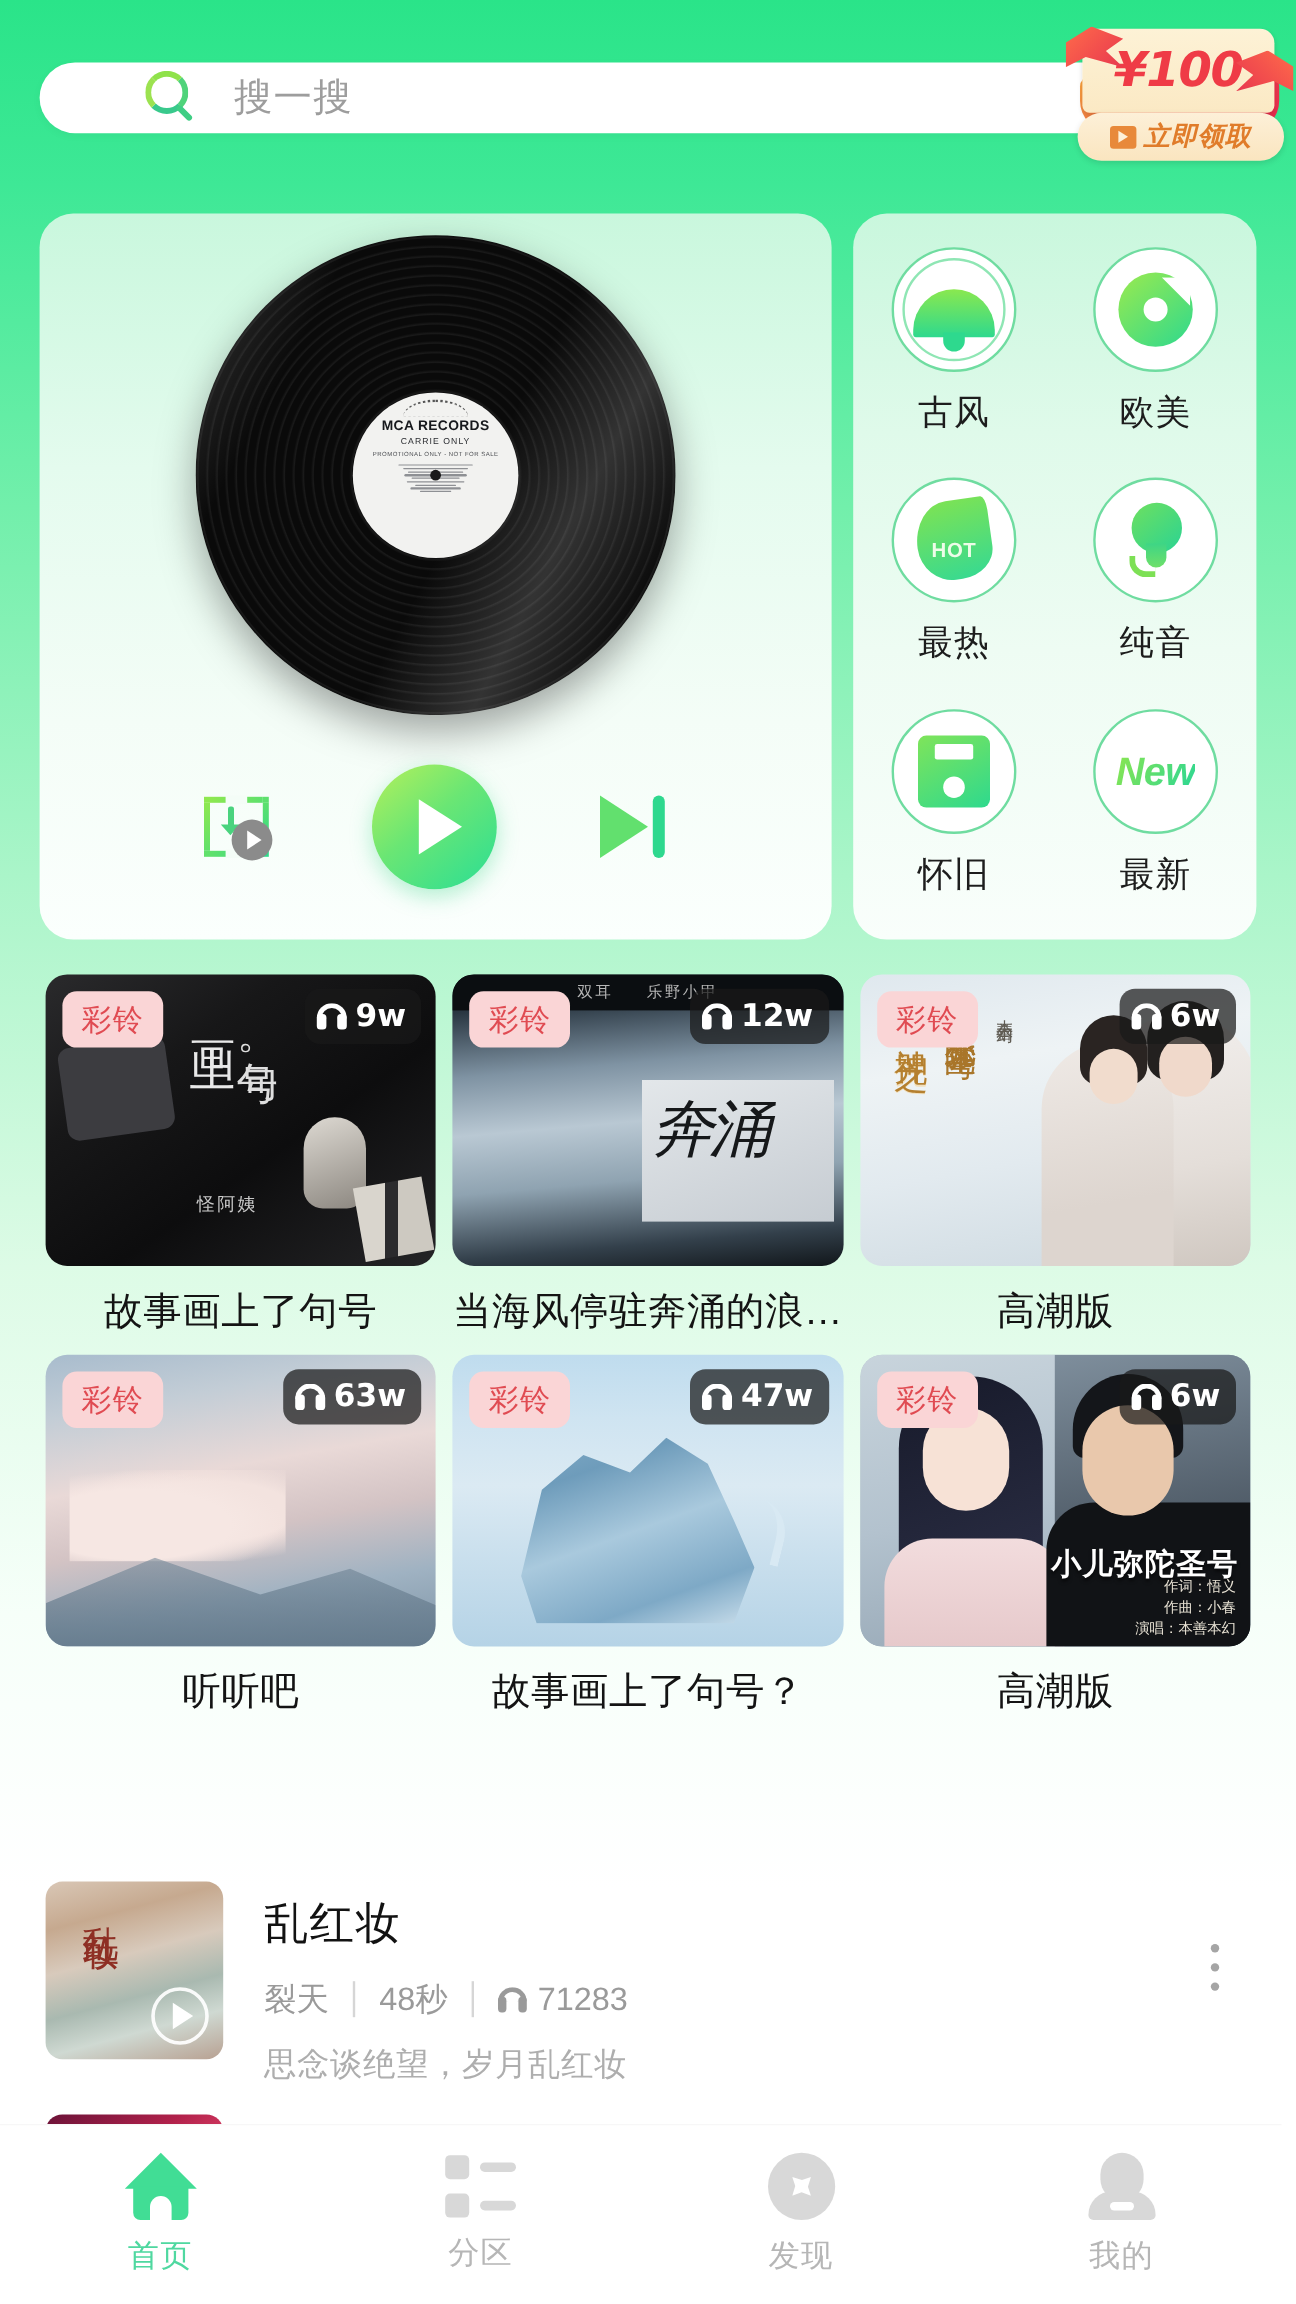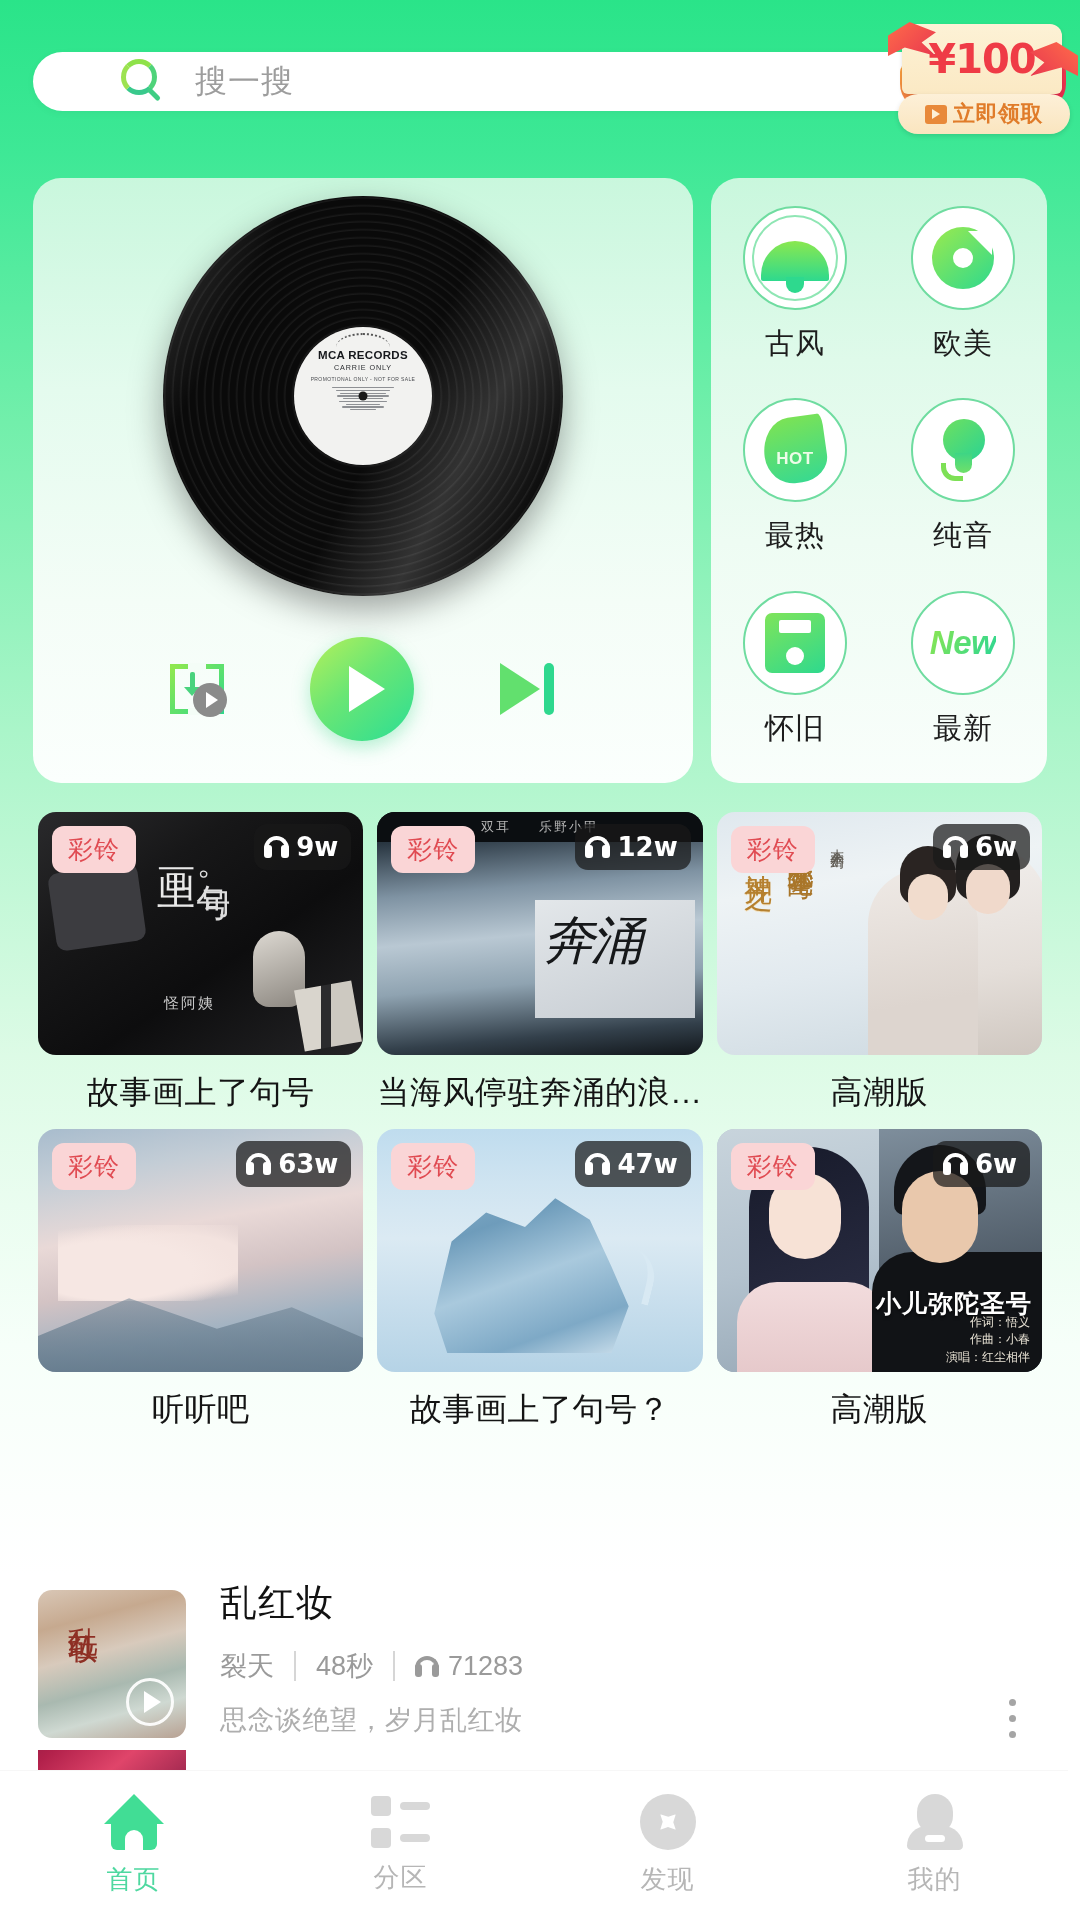--- a/index.html
+++ b/index.html
@@ -27,21 +27,21 @@
     border:5px solid #6fdc55;
     border-color:#8fe24a #4fd37a #39c98c #9ce250;
   }
   .search-icon .handle{
     position:absolute; left:27px; top:27px; width:16px; height:5px; border-radius:3px;
     background:#3fce84; transform:rotate(45deg); transform-origin:left center;
   }
   .search-ph{ margin-left:28px; font-size:32px; color:#9d9d9d; letter-spacing:1px; }
 
   
-  .coupon{ position:absolute; right:8px; top:8px; width:180px; height:122px; }
+  .coupon{ position:absolute; right:8px; top:8px; width:180px; height:122px;font-style:italic; }
   .coupon-top{
     position:absolute; left:10px; top:16px; width:160px; height:70px;
     background:linear-gradient(180deg,#fdf2d6 0%,#fbe9c4 100%);
     border-radius:12px 12px 6px 6px;
     display:flex; align-items:center; justify-content:center;
     box-shadow:0 2px 4px rgba(0,0,0,.12);
     z-index:3;
   }
   .coupon-amt{ font-size:40px; font-weight:bold; color:#ef3b46; letter-spacing:-1px; font-family:"DejaVu Sans",sans-serif; }
   .coupon-env{
@@ -282,21 +282,21 @@
     background:linear-gradient(170deg,#7e8e9c 0%,#4e5a66 60%,#2b3138 100%); }
   .art6 .hairB{ position:absolute; right:56px; top:16px; width:92px; height:70px; background:#14161a; border-radius:46px 46px 10px 10px; }
   .art6 .faceB{ position:absolute; right:64px; top:42px; width:76px; height:92px; background:#e9c8ac; border-radius:38px; }
   .art6 .suit{ position:absolute; right:0; bottom:0; width:170px; height:120px; background:#111316; border-radius:40px 0 0 0; }
   .art6 .ttl{ position:absolute; right:10px; bottom:52px; font-size:25px; font-weight:bold; color:#fff;
     letter-spacing:1px; text-shadow:0 2px 3px rgba(0,0,0,.6); }
   .art6 .cred{ position:absolute; right:12px; bottom:6px; font-size:12px; color:#e8e2d4; line-height:1.45; text-align:right; }
 
   
   .songlist{ position:absolute; left:38px; top:1556px; width:1004px; }
-  .song{ display:flex; align-items:flex-end; padding:12px 0; }
+  .song{ display:flex; align-items:flex-start; padding:12px 0; }
   .song-thumb{ width:148px; height:148px; border-radius:14px; position:relative; overflow:hidden; flex:none; }
   .st1{ background:linear-gradient(165deg,#d9c7b6 0%,#c6a98f 22%,#d8cabc 42%,#a9b9b0 62%,#cfd9d2 78%,#b8a192 100%); }
   .st1 .cn{ position:absolute; left:24px; top:14px; writing-mode:vertical-rl; font-size:30px;
     color:#8e2f24; font-family:"Liberation Serif",serif; letter-spacing:3px; }
   .st2{ background:linear-gradient(140deg,#6a1338 0%,#b2214b 35%,#e0456a 60%,#7c1840 100%); }
   .st2 .f1{ position:absolute; left:22px; top:20px; width:46px; height:58px; background:#2a1016; border-radius:24px 24px 10px 10px; }
   .st2 .f2{ position:absolute; right:20px; top:16px; width:50px; height:62px; background:#2e1218; border-radius:26px 26px 10px 10px; }
   .play-ov{
     position:absolute; right:12px; bottom:12px; width:48px; height:48px; border-radius:50%;
     border:3px solid rgba(255,255,255,.92); display:flex; align-items:center; justify-content:center;
@@ -570,21 +570,21 @@
         <div class="m"></div>
         <div class="hairA"></div>
         <div class="faceA"></div>
         <div class="body"></div>
         <div class="suit"></div>
         <div class="hairB"></div>
         <div class="faceB"></div>
         <div class="ttl">小儿弥陀圣号</div>
         <div class="cred" style="white-space:pre-line">作词：悟义
 作曲：小春
-演唱：红尘相伴</div>
+演唱：本善本幻</div>
         <div class="gbadge">彩铃</div>
         <div class="gcount">
           <span class="hp">
               <i class="band"></i>
               <i class="l"></i>
               <i class="r"></i>
             </span>
           <span>6w</span>
         </div>
       </div>

